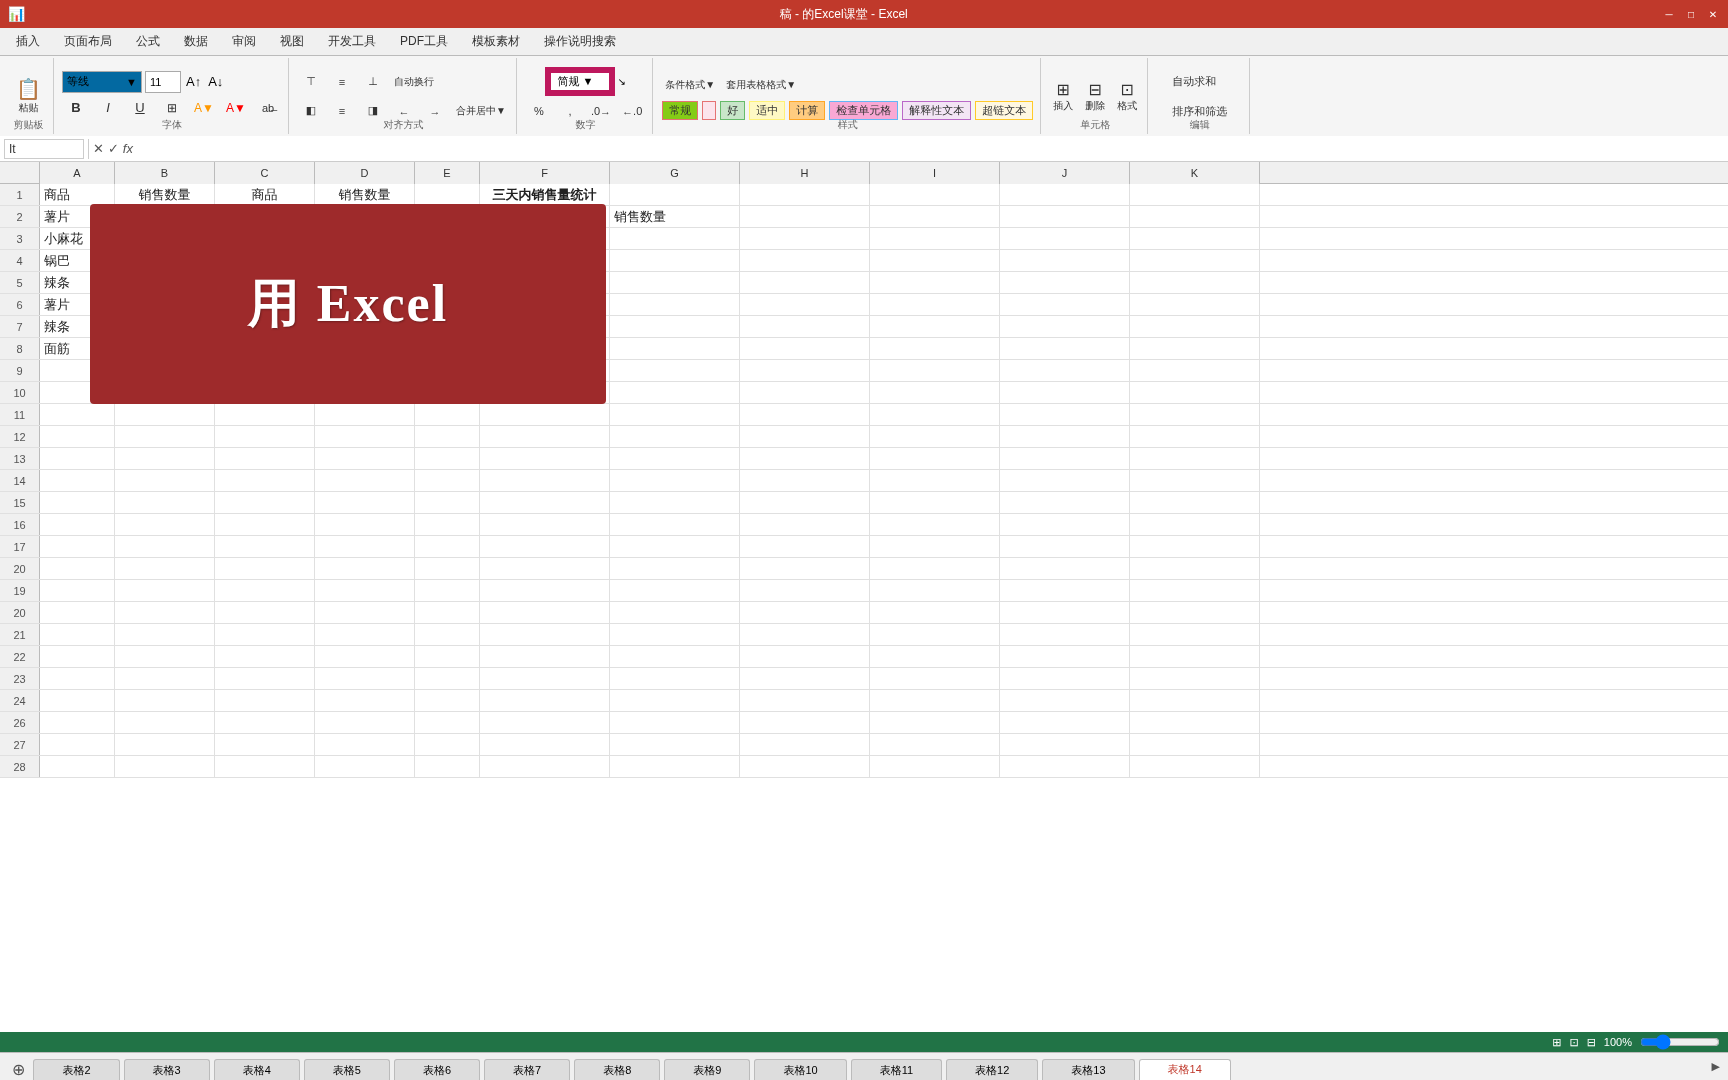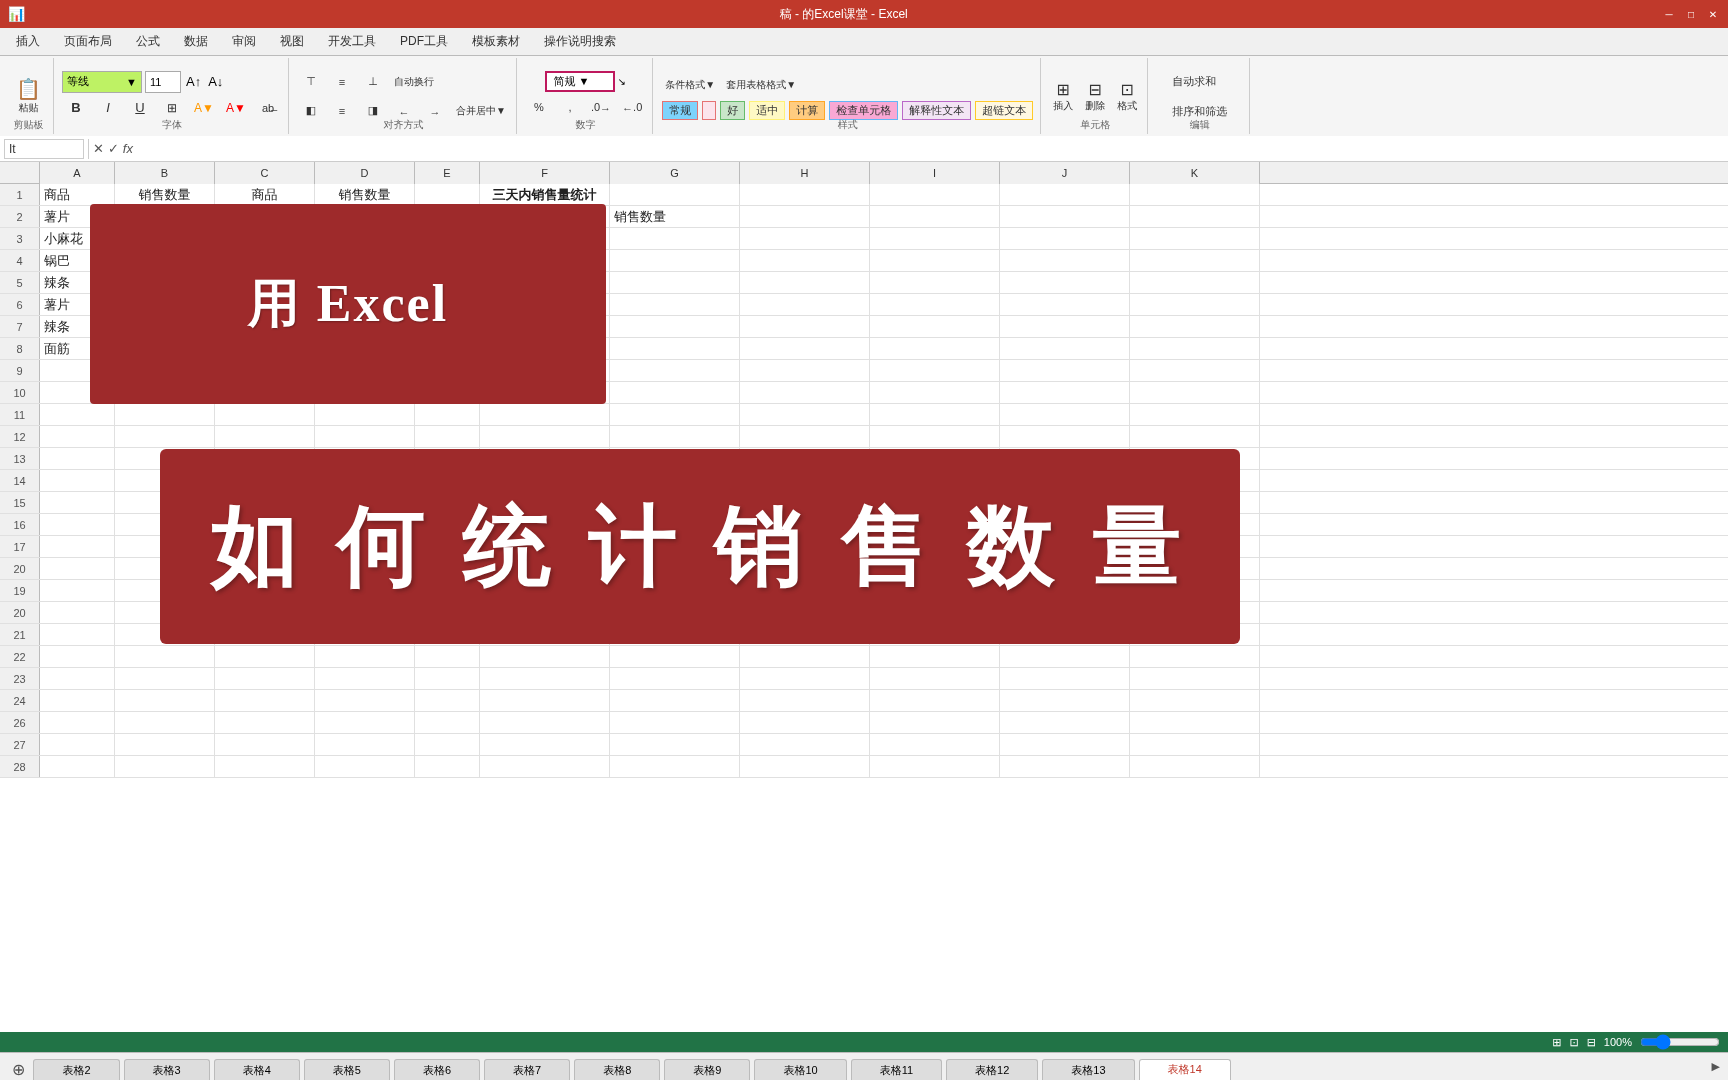--- a/index.html
+++ b/index.html
@@ -288,21 +288,21 @@
     }
 
     
     .font-box {
       border: 1px solid #aaa;
       height: 22px;
       display: flex;
       align-items: center;
       padding: 0 4px;
       font-size: 11px;
-      background: #bef264;
+      background: #0369a1;
       min-width: 80px;
     }
     .size-box {
       border: 1px solid #aaa;
       height: 22px;
       width: 36px;
       display: flex;
       align-items: center;
       padding: 0 4px;
       font-size: 11px;
@@ -319,21 +319,21 @@
       background: #217346;
       display: flex;
       align-items: center;
       padding: 0 8px;
       font-size: 11px;
       color: white;
       justify-content: space-between;
     }
 
     .style-box {
-      background: #7dd3fc;
+      background: #84cc16;
       border: 1px solid #e57373;
       padding: 1px 6px;
       font-size: 11px;
       color: #333;
       margin: 1px;
     }
     .style-box-active {
       background: #ffcc80;
       border: 1px solid #ffa726;
     }
@@ -442,21 +442,21 @@
           <span class="rb-btn">→</span>
           <span class="rb-btn" style="font-size:10px;">合并居中▼</span>
         </div>
       </div>
       <div class="ribbon-group-label">对齐方式</div>
     </div>
 
     <div class="ribbon-group" style="min-width:100px;">
       <div class="ribbon-group-items" style="flex-direction:column; gap:1px;">
         <div style="display:flex; align-items:center; gap:2px;">
-          <div style="border:2px solid #be185d; background:white; padding:1px 6px; font-size:11px; min-width:70px;">简规 ▼</div>
+          <div style="border:6px solid #be185d; background:white; padding:1px 6px; font-size:11px; min-width:70px;">简规 ▼</div>
           <span style="font-size:10px;">↘</span>
         </div>
         <div style="display:flex; gap:3px; font-size:11px;">
           <span class="rb-btn">%</span>
           <span class="rb-btn">,</span>
           <span class="rb-btn">.0→</span>
           <span class="rb-btn">←.0</span>
         </div>
       </div>
       <div class="ribbon-group-label">数字</div>
@@ -927,23 +927,20 @@
       <div class="cell col-k"></div>
         </div>
       </div>
 
     <div class="overlay-container" style="top: 22px; left: 40px; width: 1200px; height: 600px;">
 
       <div class="banner-small" style="left: 50px; top: 20px; width: 516px; height: 200px;">
         <span class="banner-small-text">用 Excel</span>
       </div>
 
-      <div class="banner-large" style="left: 120px; top: 265px; width: 1080px; height: 195px;">
-        <span class="banner-large-text">如 何 统 计 销 售 数 量</span>
-      </div>
     </div>
 
   </div>
 
   <div class="status-bar">
     <span></span>
     <div style="display:flex; gap:8px; align-items:center;">
       <span style="cursor:pointer;">⊞</span>
       <span style="cursor:pointer;">⊡</span>
       <span style="cursor:pointer;">⊟</span>

